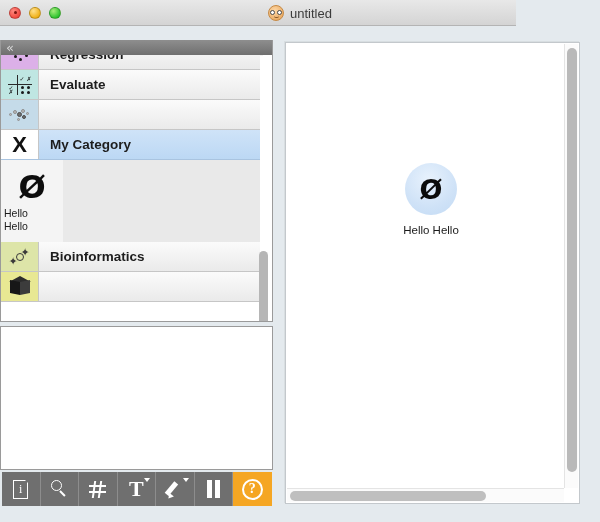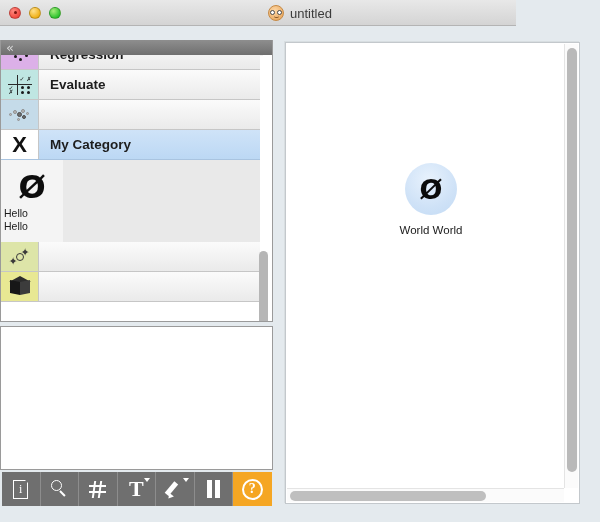--- a/index.html
+++ b/index.html
@@ -448,20 +448,21 @@
       </div>
 
       <div class="cat-row">
         <div class="cat-icon ic-bioinf">
           <div class="bio">
             <span class="star" style="left:0px;top:9px">✦</span>
             <span class="star" style="left:12px;top:0px">✦</span>
             <span class="ring"></span>
           </div>
         </div>
+        <div class="cat-label">Bioinformatics</div>
       </div>
 
       <div class="cat-row">
         <div class="cat-icon ic-proto">
           <div class="cube">
               <span class="top"></span>
               <span class="lft"></span>
               <span class="rgt"></span>
             </div>
         </div>
@@ -527,21 +528,21 @@
     </div>
 
   </div>
 
   <div class="canvas-panel">
     <div class="canvas-area">
       <div class="node">
         <div class="node-circle">
           <span class="node-glyph">Ø</span>
         </div>
-        <div class="node-label">World World</div>
+        <div class="node-label">Hello Hello</div>
       </div>
     </div>
 
     <div class="cv-vtrack">
       <div class="cv-vthumb"></div>
     </div>
     <div class="cv-htrack">
       <div class="cv-hthumb"></div>
     </div>
     <div class="cv-corner"></div>

